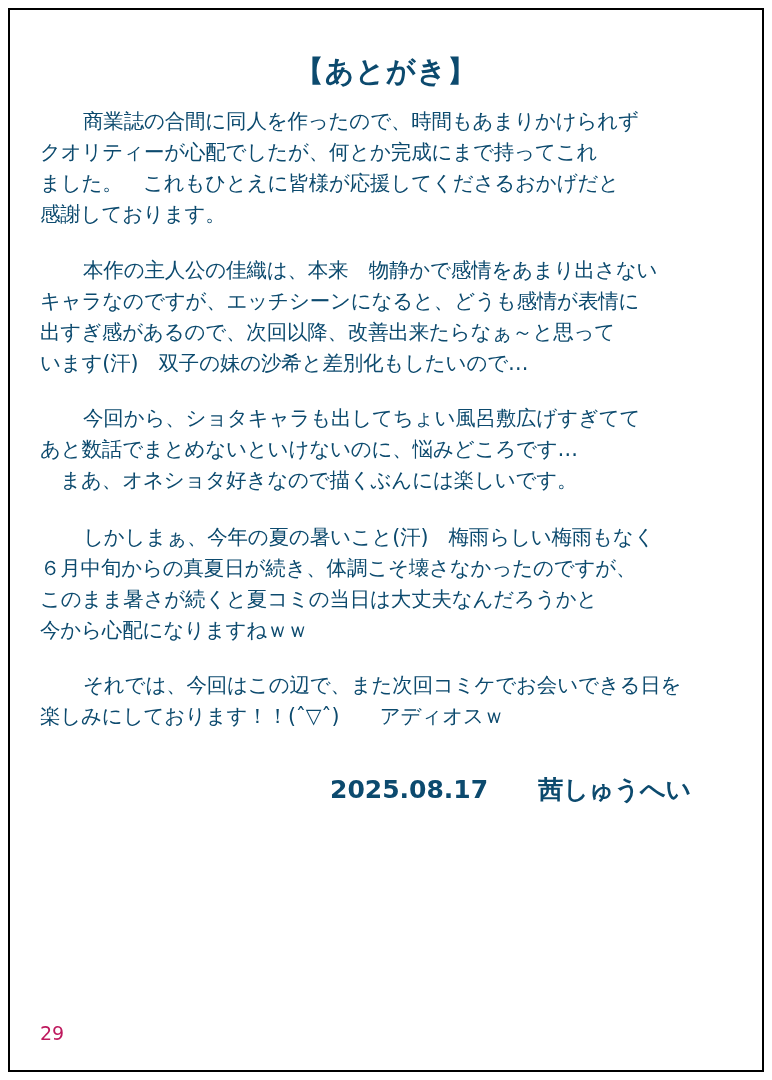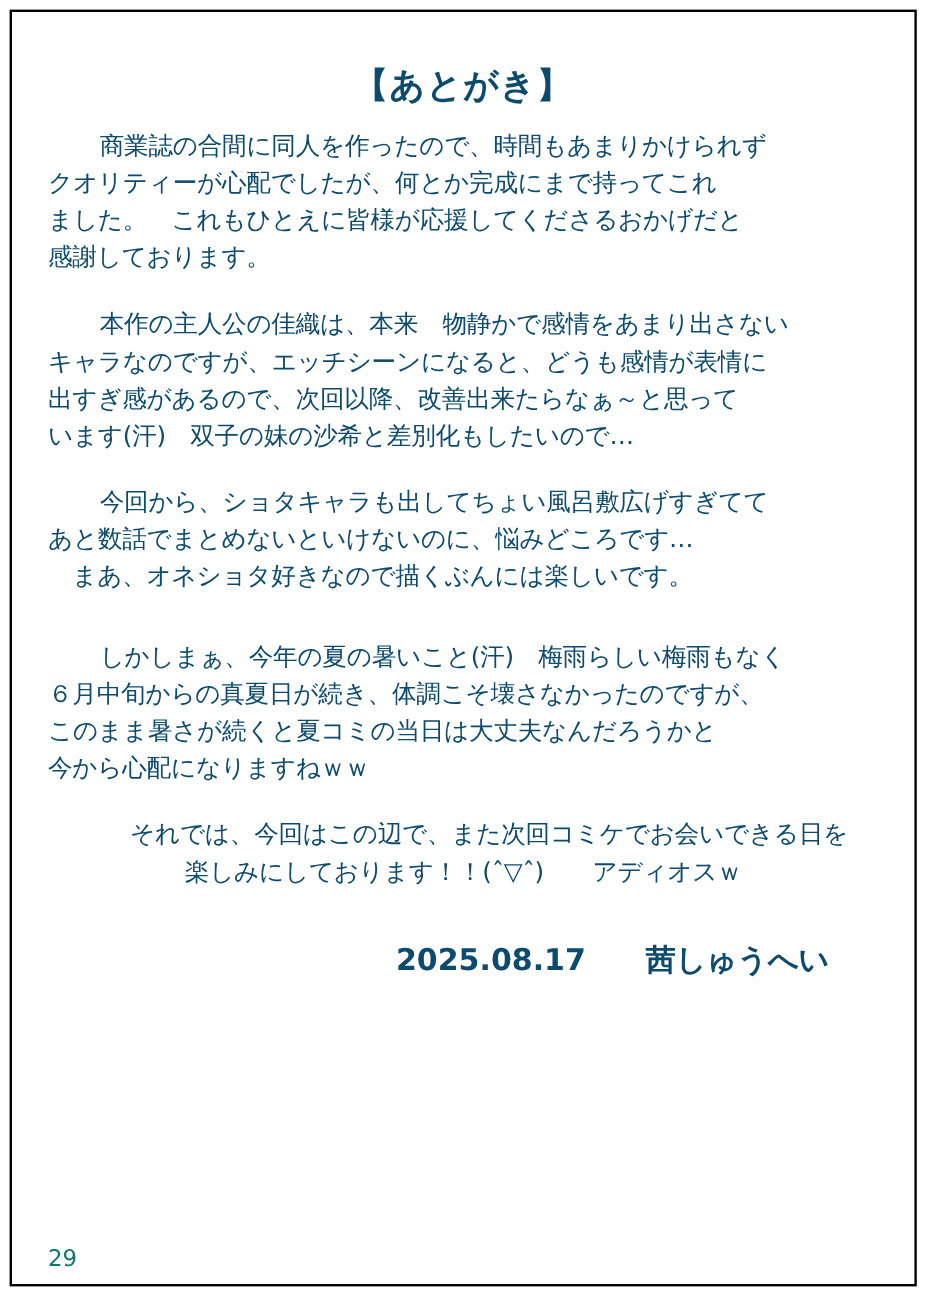--- a/index.html
+++ b/index.html
@@ -47,40 +47,39 @@
     margin: 0 0 24px 0;
     letter-spacing: -0.2px;
     white-space: pre-line;
     text-indent: 0;
   }
   .para.indent {
     text-indent: 2.1em;
   }
   .para.tight {
     margin-bottom: 26px;
-    text-align: center;
   }
   .gap-large {
-    margin-bottom: 35px;
+    margin-bottom: 25px;
   }
   .signature {
     font-size: 25px;
     margin-top: 40px;
     padding-left: 290px;
     letter-spacing: 0px;
     white-space: pre;
     font-weight: bold;
   }
   .page-number {
     position: absolute;
     left: 40px;
-    bottom: 20px;
+    bottom: 36px;
     font-size: 19px;
     font-family: "DejaVu Sans", "Liberation Sans", sans-serif;
-    color: #0f766e;
+    color: #be185d;
   }
 </style>
 </head>
 <body>
 
 <div class="page">
   <div class="border"></div>
 
   <div class="content">
     <div class="title">【あとがき】</div>

